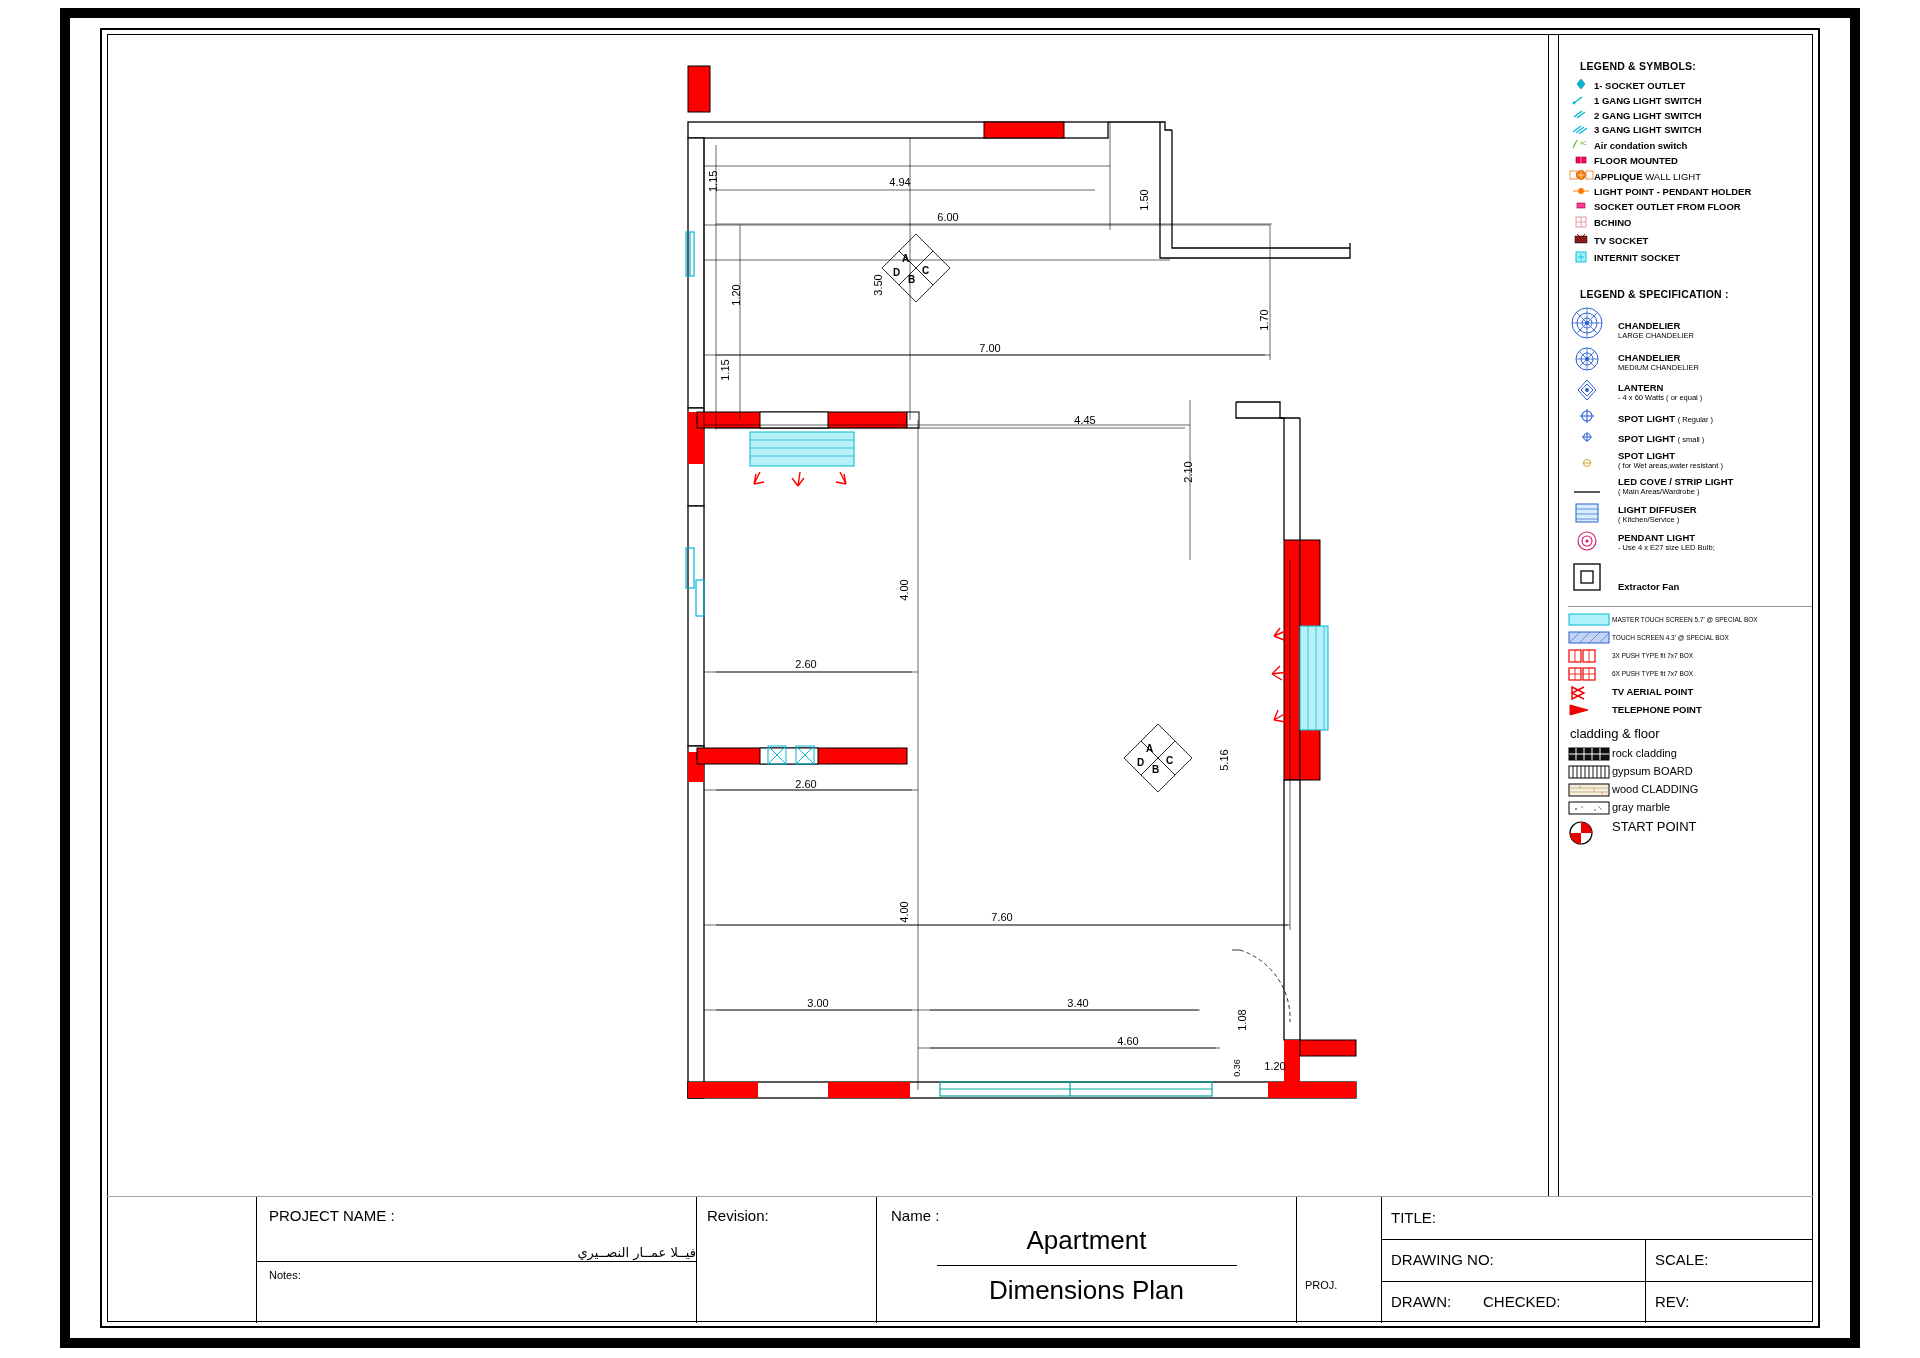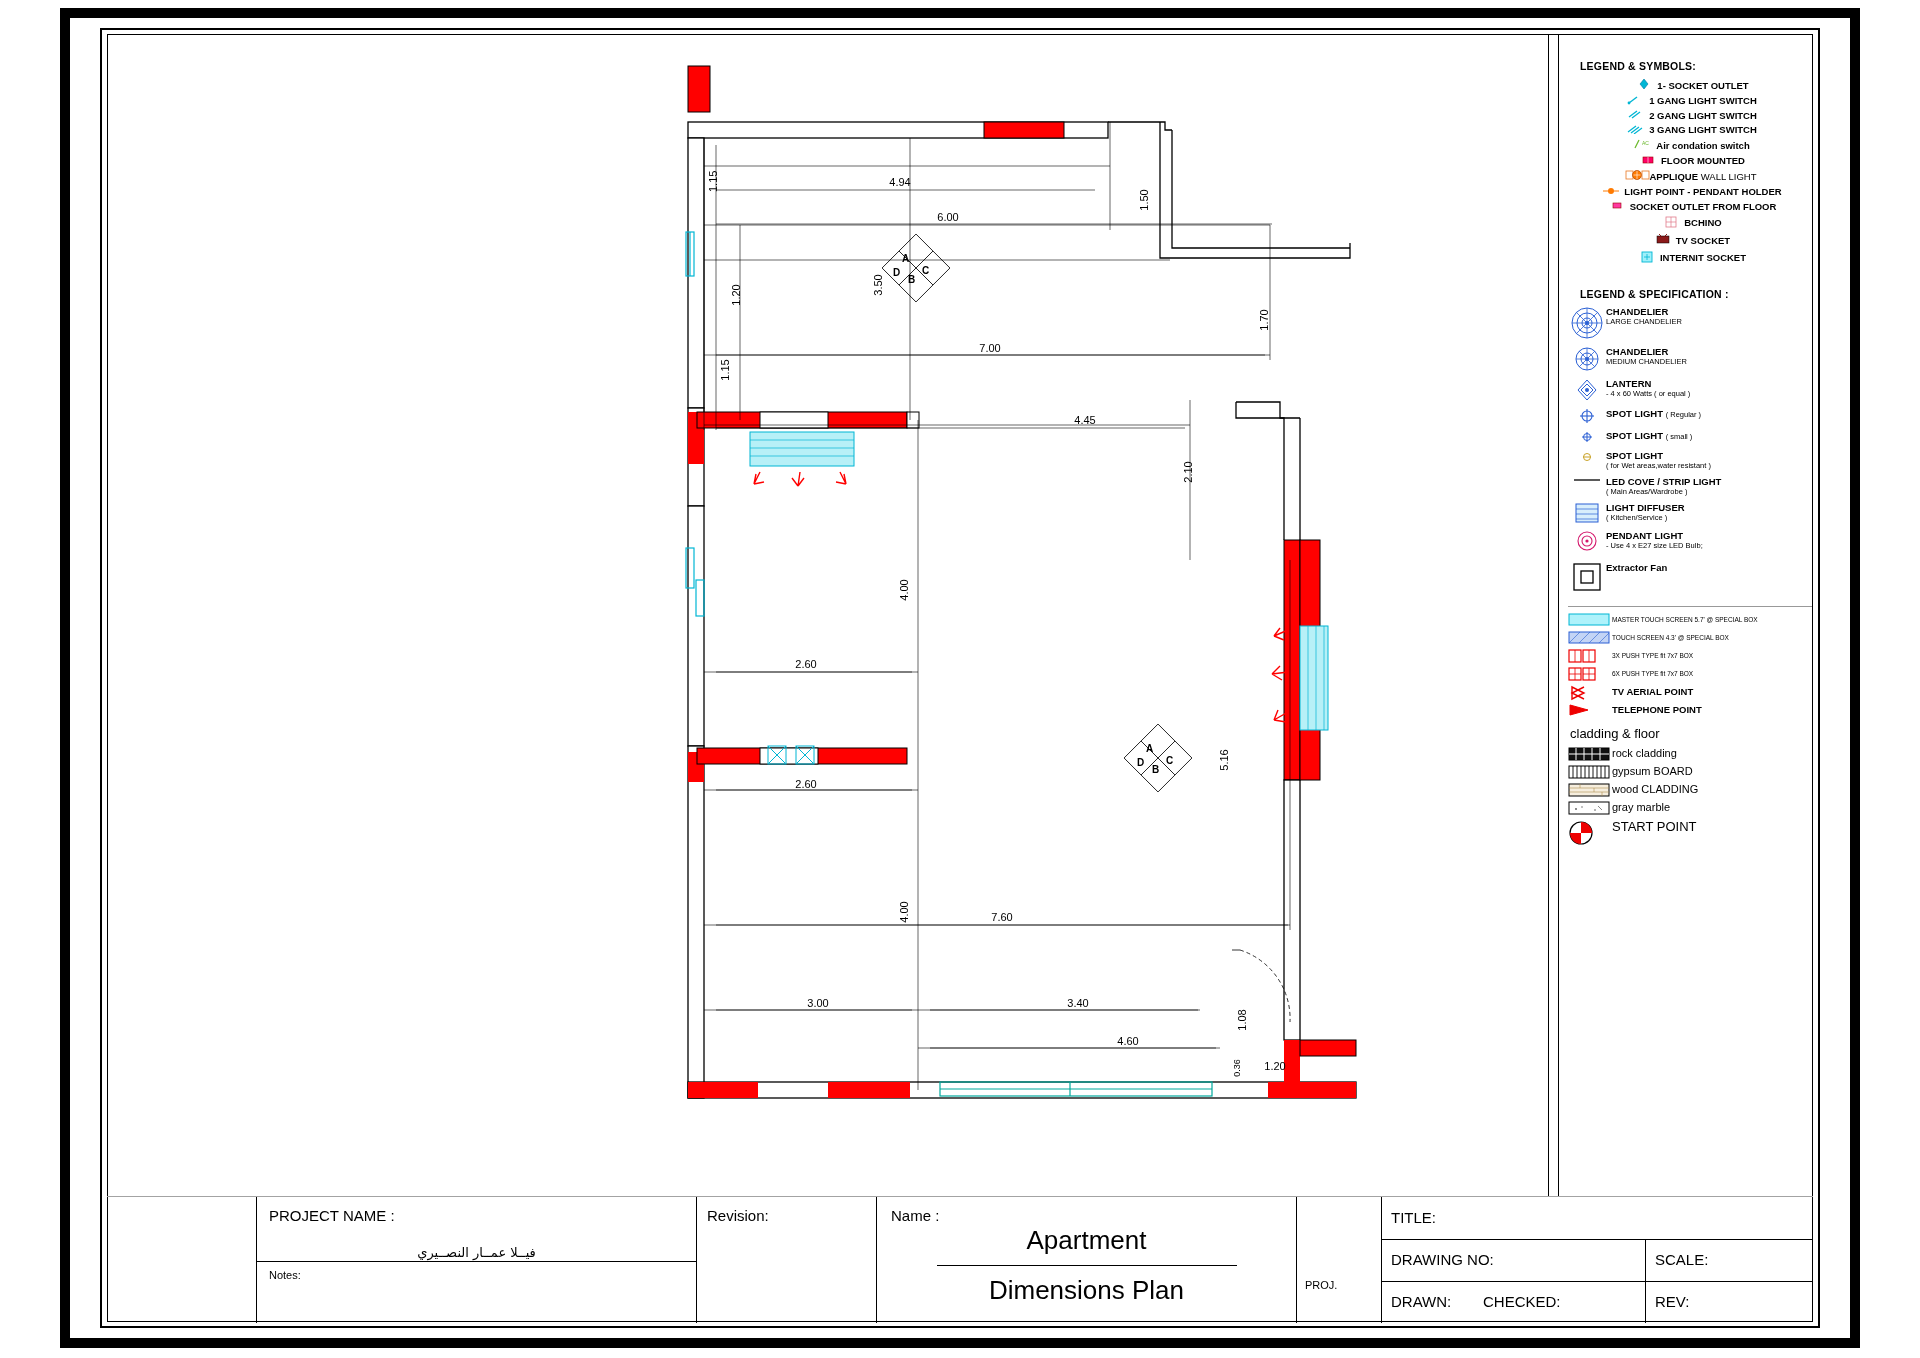--- a/index.html
+++ b/index.html
@@ -48,27 +48,27 @@
 
   .tb-divider-h { position:absolute; left:0; width:100%; border-top:1px solid #000; }
 
   .arabic { font-family:"DejaVu Sans", sans-serif; font-size:13px; direction:rtl; }
 
   
   .legend {
     position:absolute; left:1568px; top:60px; width:244px; font-size:9px; color:#000;
   }
   .legend h4 { margin:0 0 6px 0; font-size:10.5px; font-weight:bold; letter-spacing:0.2px;padding-left:12px; }
-  .lrow { display:flex; align-items:center; margin-bottom:2.5px;justify-content:center; }
+  .lrow { display:flex; align-items:center; margin-bottom:2.5px; }
   .lsym { width:26px; min-width:26px; text-align:center; font-size:10px; color:#00a0c6; }
   .ltxt { font-size:9.5px; font-weight:bold; }
   .ltxt .reg { font-weight:normal; }
   .lsub { font-size:7.5px; font-weight:normal; }
 
-  .spec-row { display:flex; align-items:flex-start; margin-bottom:6px; }
+  .spec-row { display:flex; align-items:flex-end; margin-bottom:6px;gap:12px; }
   .spec-sym { width:38px; min-width:38px; display:flex; justify-content:center; align-items:center; }
   .spec-txt { font-size:9.5px; font-weight:bold; }
 
   .cf-title { font-size:13px; margin:10px 0 6px 2px; }
   .cf-row { display:flex; align-items:center; margin-bottom:5px; }
   .cf-sym { width:44px; min-width:44px; height:13px; }
   .cf-txt { font-size:11px; }
 
   
   .plan { position:absolute; left:0; top:0; width:1920px; height:1358px; pointer-events:none; }
@@ -700,21 +700,21 @@
       <span class="cf-txt" style="font-size:13px">START POINT</span>
     </div>
   </div>
 
   <div class="titleblock">
 
     <div class="tb-cell tb-col1"></div>
 
     <div class="tb-cell tb-col2">
       <div style="position:absolute; left:12px; top:10px;" class="tb-label">PROJECT NAME :</div>
-      <div style="position:absolute; left:0; right:0; top:48px; text-align:center;" class="arabic">فيــلا عمــار النصــيري</div>
+      <div style="position:absolute; left:0; right:0; top:48px; text-align:right;" class="arabic">فيــلا عمــار النصــيري</div>
       <div class="tb-divider-h" style="top:64px;"></div>
       <div style="position:absolute; left:12px; top:72px;" class="tb-small">Notes:</div>
     </div>
 
     <div class="tb-cell tb-col3">
       <div style="position:absolute; left:10px; top:10px;" class="tb-label">Revision:</div>
     </div>
 
     <div class="tb-cell tb-col4">
       <div style="position:absolute; left:14px; top:10px;" class="tb-label">Name :</div>

